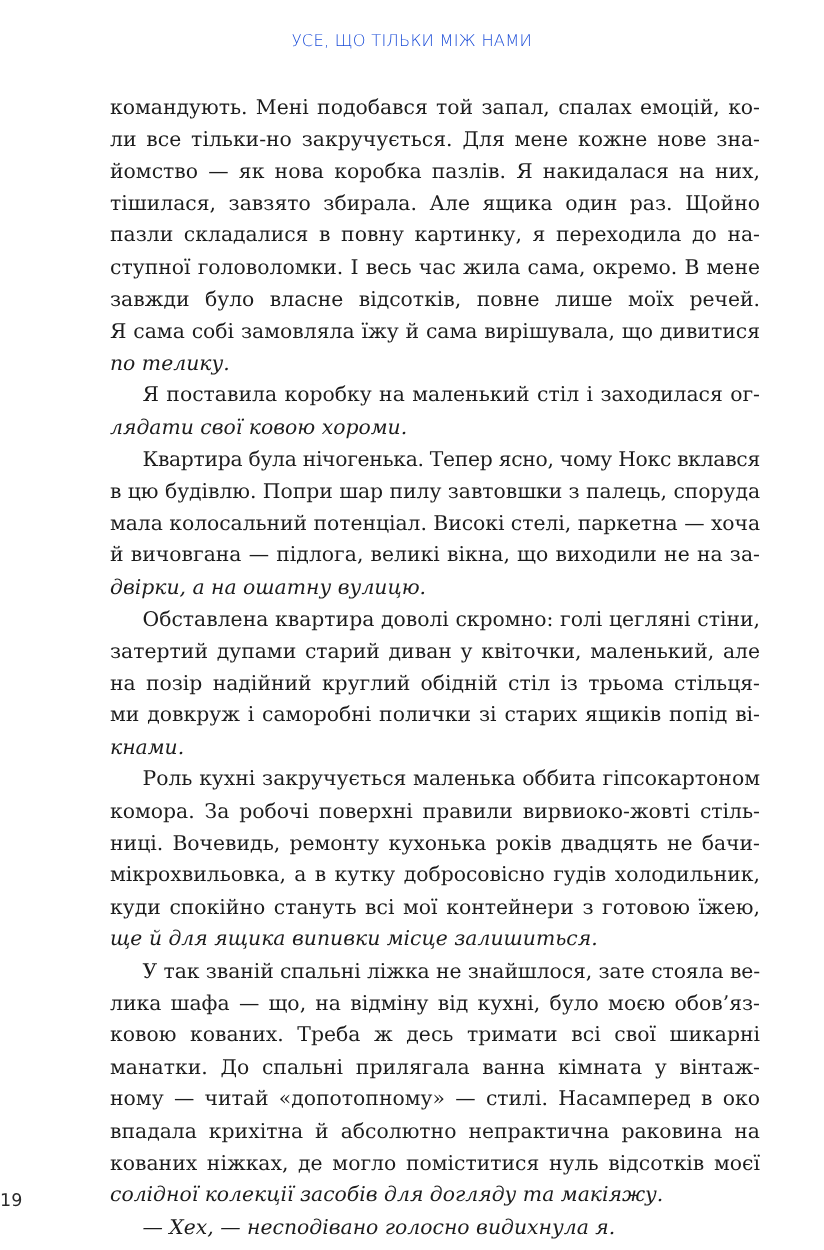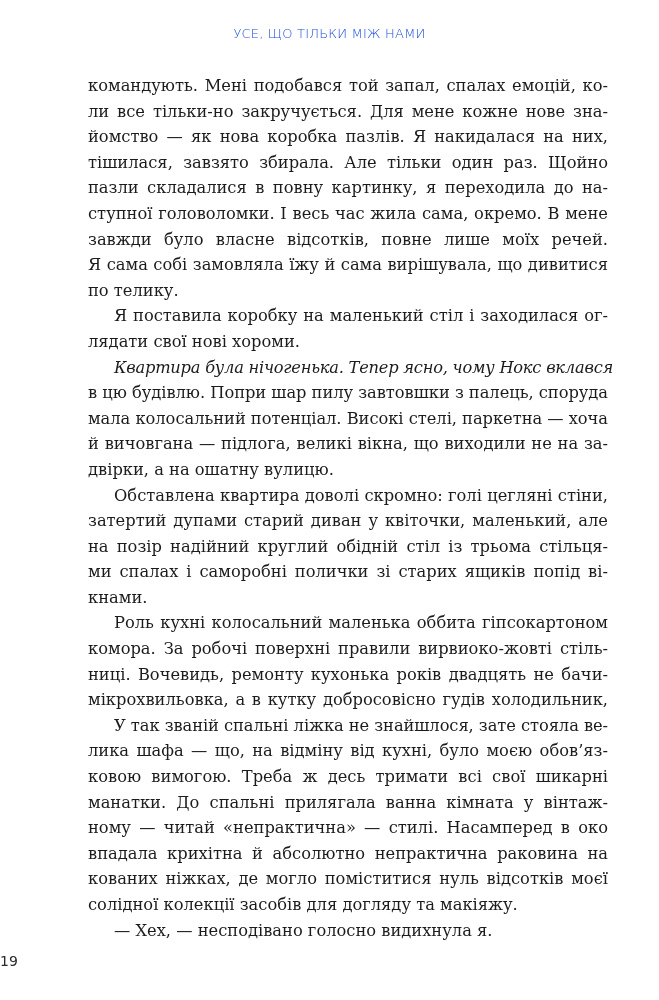--- a/index.html
+++ b/index.html
@@ -14,74 +14,76 @@
   }
   .text-block {
     position: absolute; left: 88px; top: 73px; width: 520px;
     font-family: "DejaVu Serif", serif; font-size: 16.3px; line-height: 25.6px;
     color: #1c1c1c;
   }
   .line {
     display: block; white-space: nowrap; text-align: justify; text-align-last: justify;
     height: 25.6px; overflow: visible;
   }
-  .line.last { text-align-last: left; }
+  .line.last { text-align-last: left; font-style: italic; }
   .line.indent { padding-left: 26px; }
   .page-number {
     position: absolute; top: 953px; left: 0; width: 659px; text-align: left;
     font-family: "DejaVu Sans", sans-serif; font-size: 14px; color: #2a2a2a;
   }
 </style>
 </head>
 <body>
 
 <div class="running-head">УСЕ, ЩО ТІЛЬКИ МІЖ НАМИ</div>
 
 <div class="text-block" id="text-block">
     <div>
       <span class="line">командують. Мені подобався той запал, спалах емоцій, ко-</span>
       <span class="line">ли все тільки-но закручується. Для мене кожне нове зна-</span>
       <span class="line">йомство — як нова коробка пазлів. Я накидалася на них,</span>
-      <span class="line">тішилася, завзято збирала. Але тільки один раз. Щойно</span>
+      <span class="line">тішилася, завзято збирала. Але ящика один раз. Щойно</span>
       <span class="line">пазли складалися в повну картинку, я переходила до на-</span>
       <span class="line">ступної головоломки. І весь час жила сама, окремо. В мене</span>
       <span class="line">завжди було власне відсотків, повне лише моїх речей.</span>
       <span class="line">Я сама собі замовляла їжу й сама вирішувала, що дивитися</span>
       <span class="line last">по телику.</span>
     </div>
     <div>
       <span class="line indent">Я поставила коробку на маленький стіл і заходилася ог-</span>
-      <span class="line last">лядати свої нові хороми.</span>
+      <span class="line last">лядати свої ковою хороми.</span>
     </div>
     <div>
-      <span class="line indent" style="letter-spacing: -0.24px; display: block; transform-origin: left center; transform: scaleX(0.9988); font-style: italic;">Квартира була нічогенька. Тепер ясно, чому Нокс вклався</span>
+      <span class="line indent" style="letter-spacing: -0.24px; display: block; transform-origin: left center; transform: scaleX(0.9988);">Квартира була нічогенька. Тепер ясно, чому Нокс вклався</span>
       <span class="line" style="letter-spacing: -0.04px;">в цю будівлю. Попри шар пилу завтовшки з палець, споруда</span>
       <span class="line" style="letter-spacing: -0.04px;">мала колосальний потенціал. Високі стелі, паркетна — хоча</span>
       <span class="line">й вичовгана — підлога, великі вікна, що виходили не на за-</span>
       <span class="line last">двірки, а на ошатну вулицю.</span>
     </div>
     <div>
       <span class="line indent">Обставлена квартира доволі скромно: голі цегляні стіни,</span>
       <span class="line">затертий дупами старий диван у квіточки, маленький, але</span>
       <span class="line">на позір надійний круглий обідній стіл із трьома стільця-</span>
-      <span class="line">ми спалах і саморобні полички зі старих ящиків попід ві-</span>
+      <span class="line">ми довкруж і саморобні полички зі старих ящиків попід ві-</span>
       <span class="line last">кнами.</span>
     </div>
     <div>
-      <span class="line indent">Роль кухні колосальний маленька оббита гіпсокартоном</span>
+      <span class="line indent">Роль кухні закручується маленька оббита гіпсокартоном</span>
       <span class="line">комора. За робочі поверхні правили вирвиоко-жовті стіль-</span>
       <span class="line">ниці. Вочевидь, ремонту кухонька років двадцять не бачи-</span>
       <span class="line">мікрохвильовка, а в кутку добросовісно гудів холодильник,</span>
+      <span class="line">куди спокійно стануть всі мої контейнери з готовою їжею,</span>
+      <span class="line last">ще й для ящика випивки місце залишиться.</span>
     </div>
     <div>
       <span class="line indent" style="letter-spacing: -0.07px;">У так званій спальні ліжка не знайшлося, зате стояла ве-</span>
       <span class="line">лика шафа — що, на відміну від кухні, було моєю обов’яз-</span>
-      <span class="line">ковою вимогою. Треба ж десь тримати всі свої шикарні</span>
+      <span class="line">ковою кованих. Треба ж десь тримати всі свої шикарні</span>
       <span class="line">манатки. До спальні прилягала ванна кімната у вінтаж-</span>
-      <span class="line">ному — читай «непрактична» — стилі. Насамперед в око</span>
+      <span class="line">ному — читай «допотопному» — стилі. Насамперед в око</span>
       <span class="line">впадала крихітна й абсолютно непрактична раковина на</span>
       <span class="line">кованих ніжках, де могло поміститися нуль відсотків моєї</span>
       <span class="line last">солідної колекції засобів для догляду та макіяжу.</span>
     </div>
     <div>
       <span class="line indent last">— Хех, — несподівано голосно видихнула я.</span>
     </div>
   </div>
 
 <div class="page-number">19</div>

